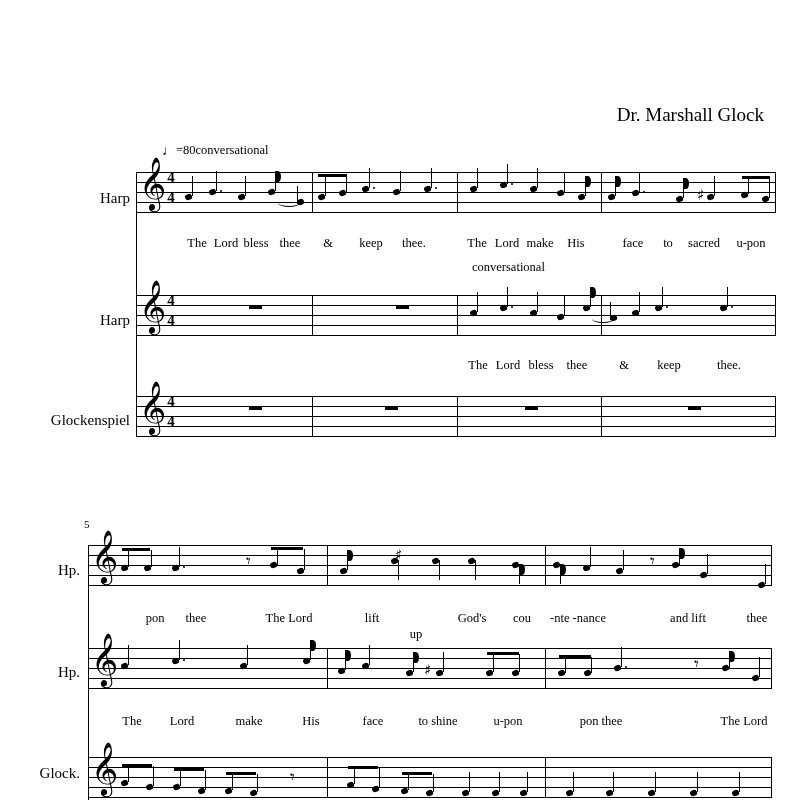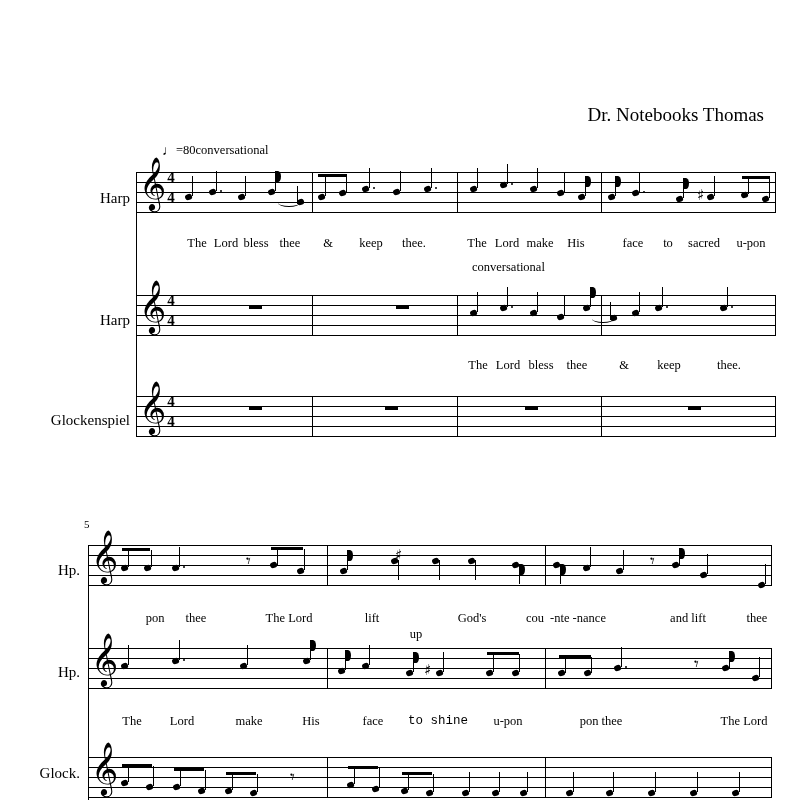--- a/index.html
+++ b/index.html
@@ -190,21 +190,21 @@
     position: absolute;
     font-size: 11px;
     font-weight: normal;
   }
 </style>
 </head>
 <body>
 
 <div class="page">
 
-  <div class="composer-right">Dr. Notebooks Thomas</div>
+  <div class="composer-right">Dr. Marshall Glock</div>
 
   <div class="tempo">
     <span class="qnote">♩</span><span>=80</span><span>conversational</span>
   </div>
 
   <div class="system">
 
     <div class="brace-line" style="left:136px; top:172px; height:265px;"></div>
 
     <div class="inst-label" style="top:190px; left:30px; width:100px;">Harp</div>
@@ -441,21 +441,21 @@
     <div class="stem" style="left:707px; top:554px; height:20px;"></div>
     <div class="note" style="left:758px; top:582px;"></div>
     <div class="stem" style="left:765px; top:564px; height:20px;"></div>
 
     <div class="lyric" style="left:155px; top:611px;">pon</div>
     <div class="lyric" style="left:196px; top:611px;">thee</div>
     <div class="lyric" style="left:289px; top:611px;">The Lord</div>
     <div class="lyric" style="left:372px; top:611px;">lift</div>
     <div class="lyric" style="left:416px; top:627px;">up</div>
     <div class="lyric" style="left:472px; top:611px;">God's</div>
-    <div class="lyric" style="left:522px; top:611px;margin-left:13px;">cou</div>
+    <div class="lyric" style="left:522px; top:611px;">cou</div>
     <div class="lyric" style="left:578px; top:611px;">-nte -nance</div>
     <div class="lyric" style="left:688px; top:611px;">and lift</div>
     <div class="lyric" style="left:757px; top:611px;">thee</div>
 
     <div class="inst-label" style="top:664px; left:0px; width:80px;">Hp.</div>
     <div class="staff" style="left:88px; top:648px; width:684px; height:40px;">
       <div class="line" style="top:0px;"></div>
       <div class="line" style="top:10px;"></div>
       <div class="line" style="top:20px;"></div>
       <div class="line" style="top:30px;"></div>
@@ -508,21 +508,21 @@
     <div class="stem" style="left:729px; top:651px; height:18px;"></div>
     <div class="flag" style="left:729px; top:651px;"></div>
     <div class="note" style="left:752px; top:675px;"></div>
     <div class="stem" style="left:759px; top:657px; height:20px;"></div>
 
     <div class="lyric" style="left:132px; top:714px;">The</div>
     <div class="lyric" style="left:182px; top:714px;">Lord</div>
     <div class="lyric" style="left:249px; top:714px;">make</div>
     <div class="lyric" style="left:311px; top:714px;">His</div>
     <div class="lyric" style="left:373px; top:714px;">face</div>
-    <div class="lyric" style="left:438px; top:714px;font-family:Liberation Mono, monospace;">to shine</div>
+    <div class="lyric" style="left:438px; top:714px;">to shine</div>
     <div class="lyric" style="left:508px; top:714px;">u-pon</div>
     <div class="lyric" style="left:601px; top:714px;">pon thee</div>
     <div class="lyric" style="left:744px; top:714px;">The Lord</div>
 
     <div class="inst-label" style="top:765px; left:0px; width:80px;">Glock.</div>
     <div class="staff" style="left:88px; top:757px; width:684px; height:40px;">
       <div class="line" style="top:0px;"></div>
       <div class="line" style="top:10px;"></div>
       <div class="line" style="top:20px;"></div>
       <div class="line" style="top:30px;"></div>

